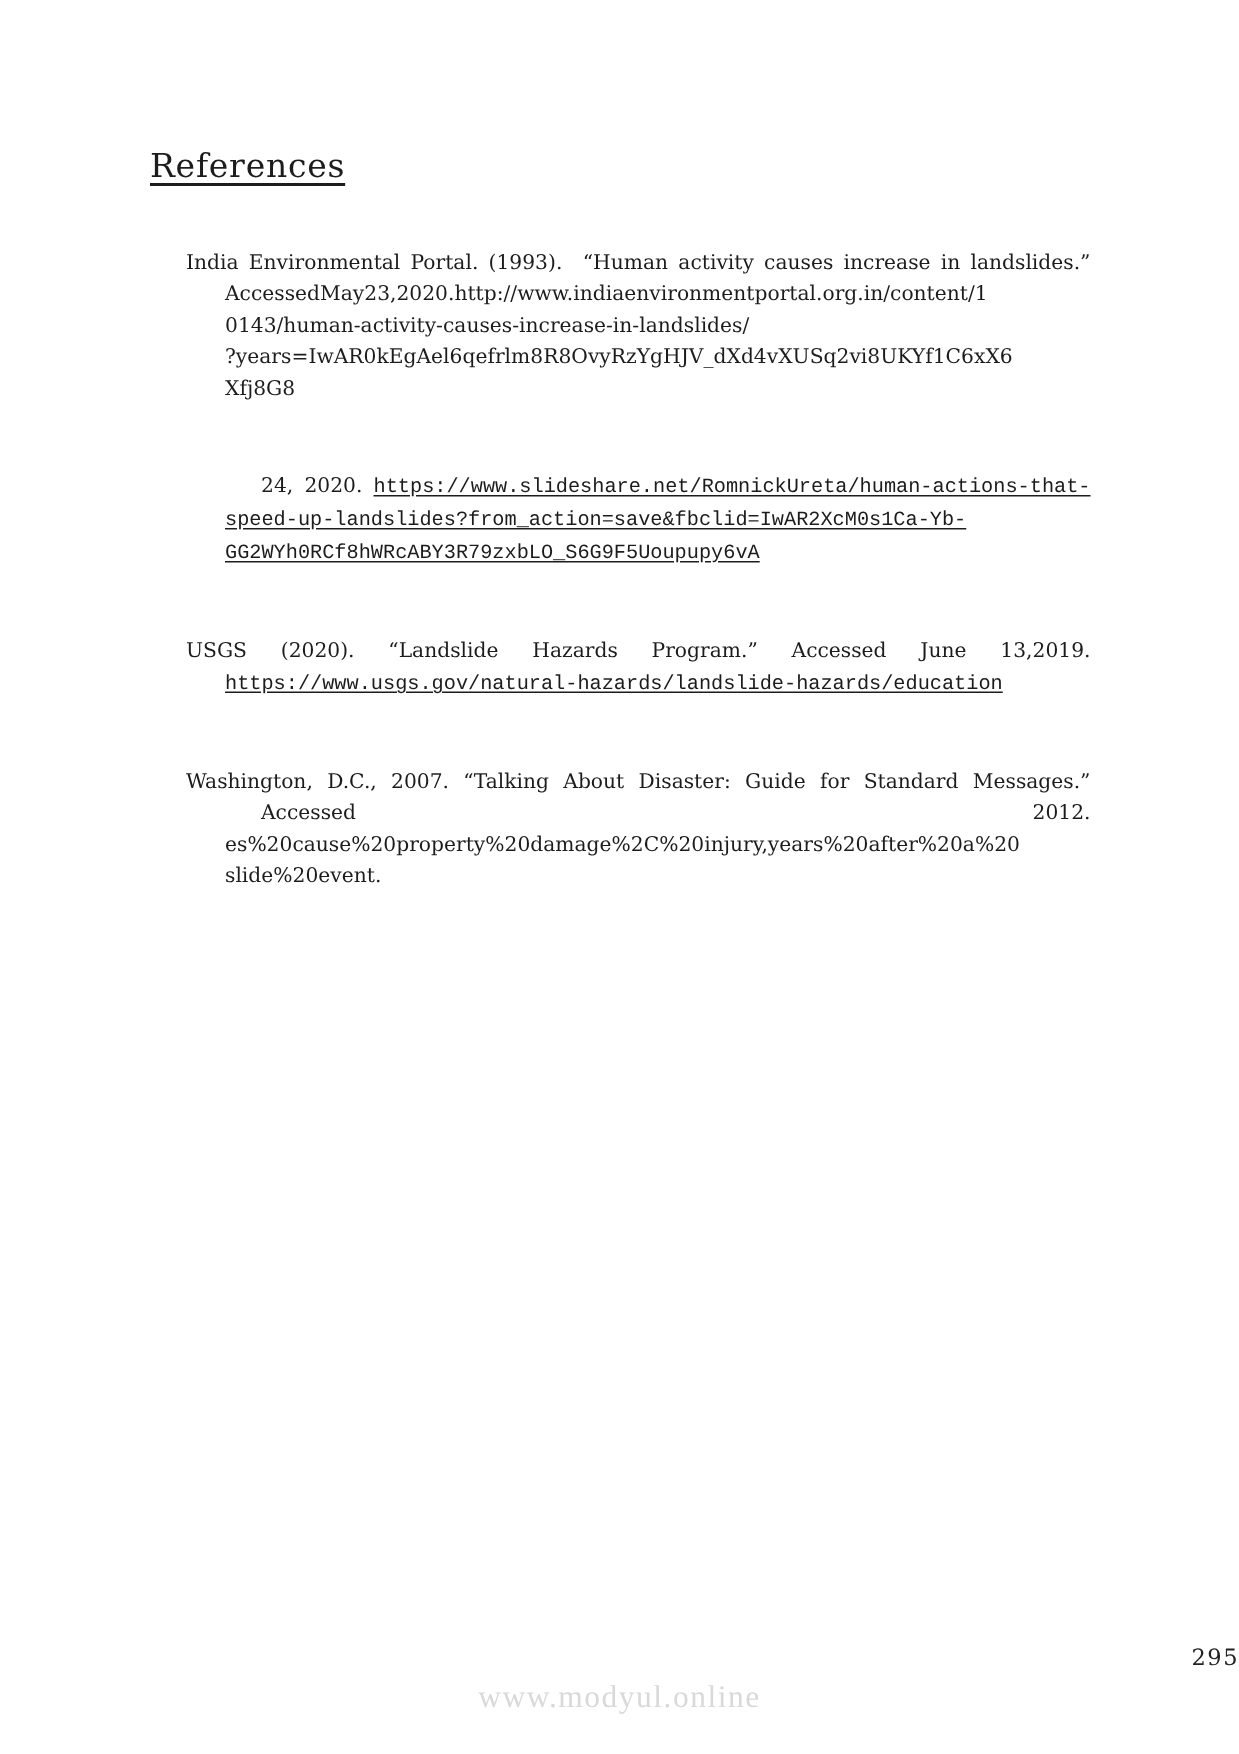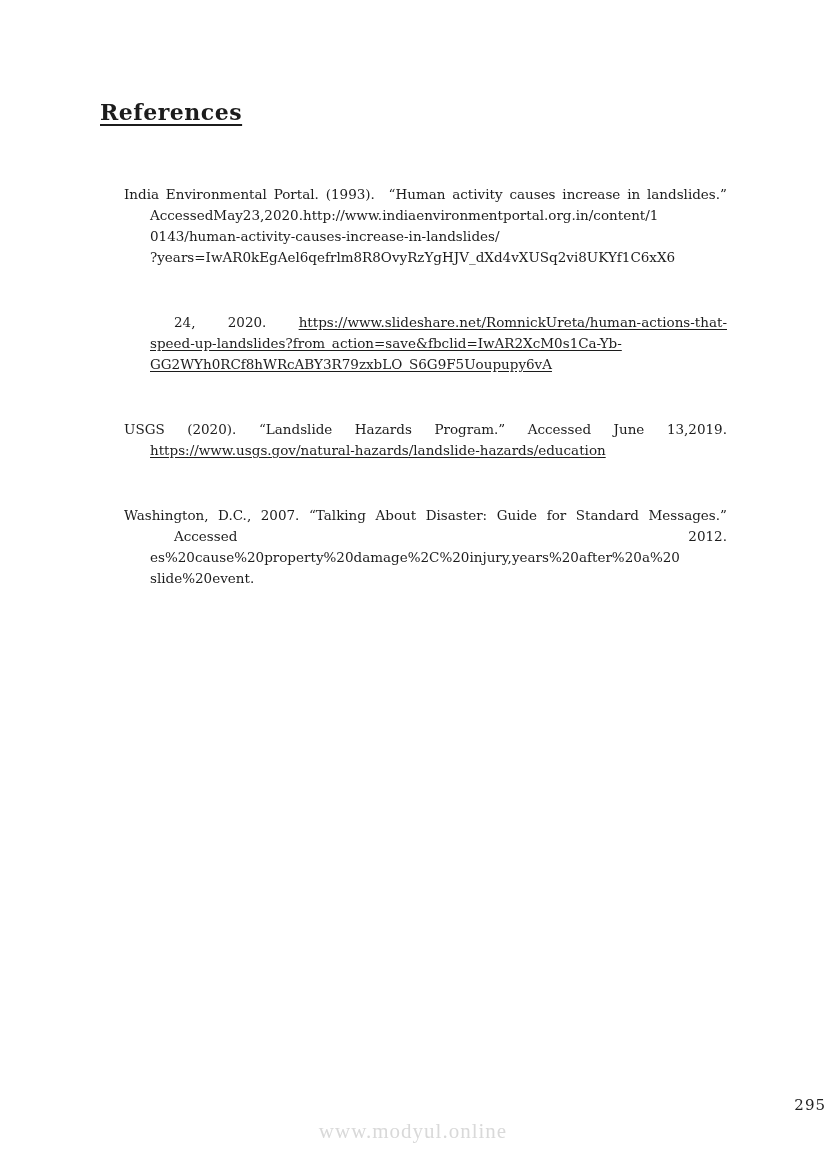--- a/index.html
+++ b/index.html
@@ -18,22 +18,22 @@
   }
   .content {
     position: absolute;
     left: 100px;
     top: 98px;
     width: 627px;
   }
   .title {
     font-size: 22px;
     line-height: 28px;
-    font-weight: bold;
-    margin: 0 0 58px 0;
+    font-weight: normal;
+    margin: 0 0 39px 0;
     text-decoration: underline;
     text-decoration-thickness: 2px;
     text-underline-offset: 4px;
     letter-spacing: 0.5px;
   }
   .reference {
     margin: 0 0 44px 0;
     font-size: 13.5px;
   }
   .ref-line {
@@ -48,20 +48,21 @@
     white-space: normal;
     text-align: justify;
     text-align-last: justify;
     margin-left: 24px;
   }
   .link {
     text-decoration: underline;
     text-underline-offset: 2px;
     color: #1c1c1c;
     cursor: pointer;
+    font-family: Liberation Mono, monospace;
   }
   .footer-pagenum {
     position: absolute;
     top: 1096px;
     left: 0;
     width: 826px;
     text-align: right;
     font-size: 15px;
     color: #222222;
     letter-spacing: 1px;
@@ -83,20 +84,21 @@
 
 <div class="page">
   <div class="content">
     <h1 class="title">References</h1>
     <div>
         <div class="reference">
           <div class="ref-line stretch"><span class="plain">India Environmental Portal. (1993).&nbsp; “Human activity causes increase in landslides.”</span></div>
           <div class="ref-line cont"><span class="plain">AccessedMay23,2020.http://www.indiaenvironmentportal.org.in/content/1</span></div>
           <div class="ref-line cont"><span class="plain">0143/human-activity-causes-increase-in-landslides/</span></div>
           <div class="ref-line cont"><span class="plain">?years=IwAR0kEgAel6qefrlm8R8OvyRzYgHJV_dXd4vXUSq2vi8UKYf1C6xX6</span></div>
+          <div class="ref-line cont"><span class="plain">Xfj8G8</span></div>
         </div>
         <div class="reference">
           <div class="ref-line cont stretch"><span class="plain">24, 2020. </span><span class="link">https://www.slideshare.net/RomnickUreta/human-actions-that-</span></div>
           <div class="ref-line cont"><span class="link">speed-up-landslides?from_action=save&amp;fbclid=IwAR2XcM0s1Ca-Yb-</span></div>
           <div class="ref-line cont"><span class="link">GG2WYh0RCf8hWRcABY3R79zxbLO_S6G9F5Uoupupy6vA</span></div>
         </div>
         <div class="reference">
           <div class="ref-line stretch"><span class="plain">USGS (2020). “Landslide Hazards Program.” Accessed June 13,2019.</span></div>
           <div class="ref-line cont"><span class="link">https://www.usgs.gov/natural-hazards/landslide-hazards/education</span></div>
         </div>

